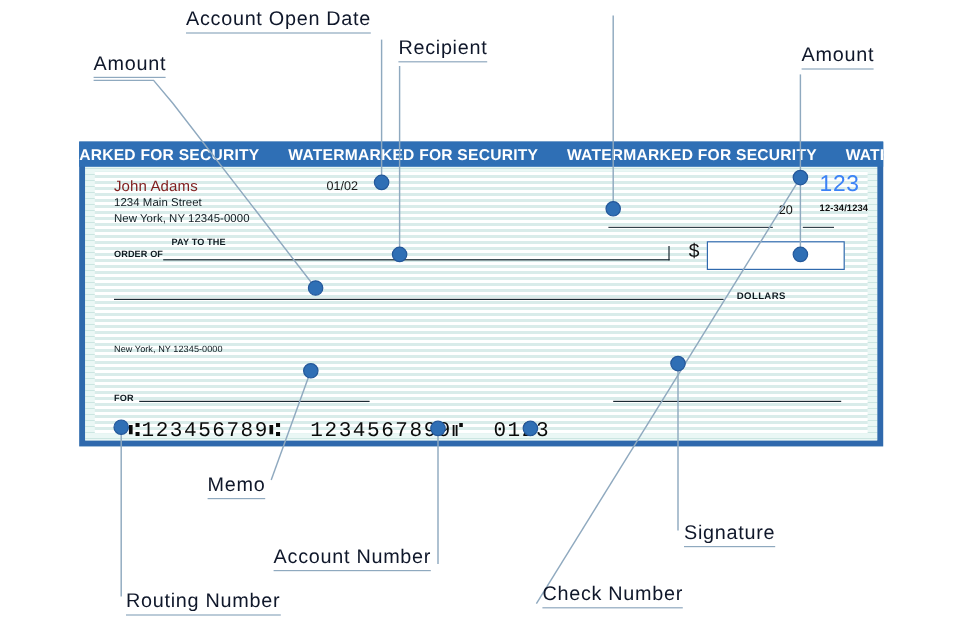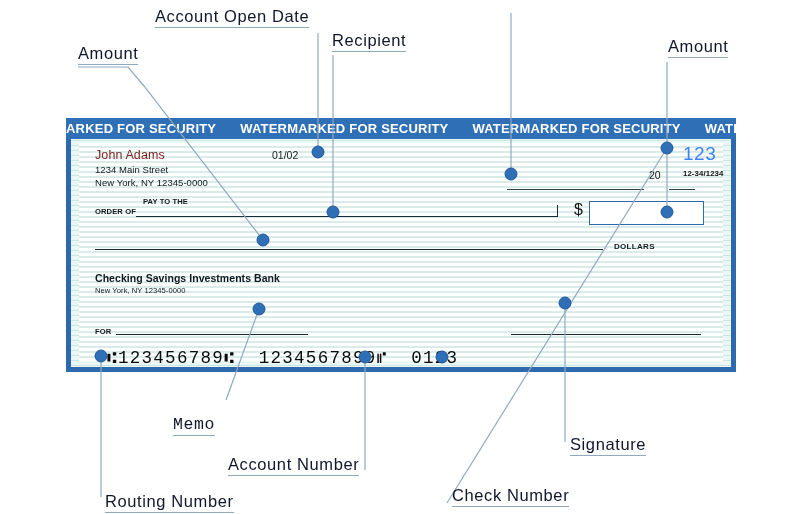--- a/index.html
+++ b/index.html
@@ -139,21 +139,20 @@
     <div class="cf small-caps" style="left:24px;top:68px;">ORDER OF</div>
     <div class="rule" style="left:65px;top:77px;width:422px;"></div>
     <div style="position:absolute;left:486px;top:66px;width:0;height:12px;border-left:1.1px solid #1b2a33;"></div>
 
     <div class="cf dollar-sign" style="left:503px;top:62px;">$</div>
     <div class="amount-box" style="left:518px;top:62px;width:113px;height:22px;"></div>
 
     <div class="rule" style="left:24px;top:110px;width:508px;"></div>
     <div class="cf dollars-lbl" style="left:543px;top:103px;">DOLLARS</div>
 
-    <div class="cf bank-name" style="left:24px;top:133px;">Checking Savings Investments Bank</div>
     <div class="cf bank-addr" style="left:24px;top:147px;">New York, NY 12345-0000</div>
 
     <div class="cf small-caps" style="left:24px;top:188px;text-align:center;">FOR</div>
     <div class="rule" style="left:45px;top:195px;width:192px;"></div>
 
     <div class="rule" style="left:440px;top:195px;width:190px;"></div>
 
     <div class="micr" style="left:36px;top:209px;"><span class="sym">⑆</span><span>123456789</span><span class="sym">⑆</span>&nbsp;&nbsp;<span>1234567899</span><span class="sym">⑈</span>&nbsp;&nbsp;<span>0123</span></div>
   </div>
 
@@ -190,19 +189,19 @@
   <div class="dot" style="left:565px;top:303px;"></div>
   <div class="dot" style="left:101px;top:356px;"></div>
   <div class="dot" style="left:365px;top:357px;"></div>
   <div class="dot" style="left:442px;top:357px;"></div>
 
   <div class="callout" style="left:78px;top:45px;">Amount</div>
   <div class="callout" style="left:155px;top:8px;">Account Open Date</div>
   <div class="callout" style="left:332px;top:32px;">Recipient</div>
 
   <div class="callout" style="left:668px;top:38px;">Amount</div>
-  <div class="callout" style="left:173px;top:416px;font-family:Liberation Mono, monospace;">Memo</div>
+  <div class="callout" style="left:173px;top:396px;">Memo</div>
   <div class="callout" style="left:105px;top:493px;">Routing Number</div>
   <div class="callout" style="left:228px;top:456px;">Account Number</div>
   <div class="callout" style="left:452px;top:487px;">Check Number</div>
   <div class="callout" style="left:570px;top:436px;">Signature</div>
 
 </div>
 
 </body></html>

